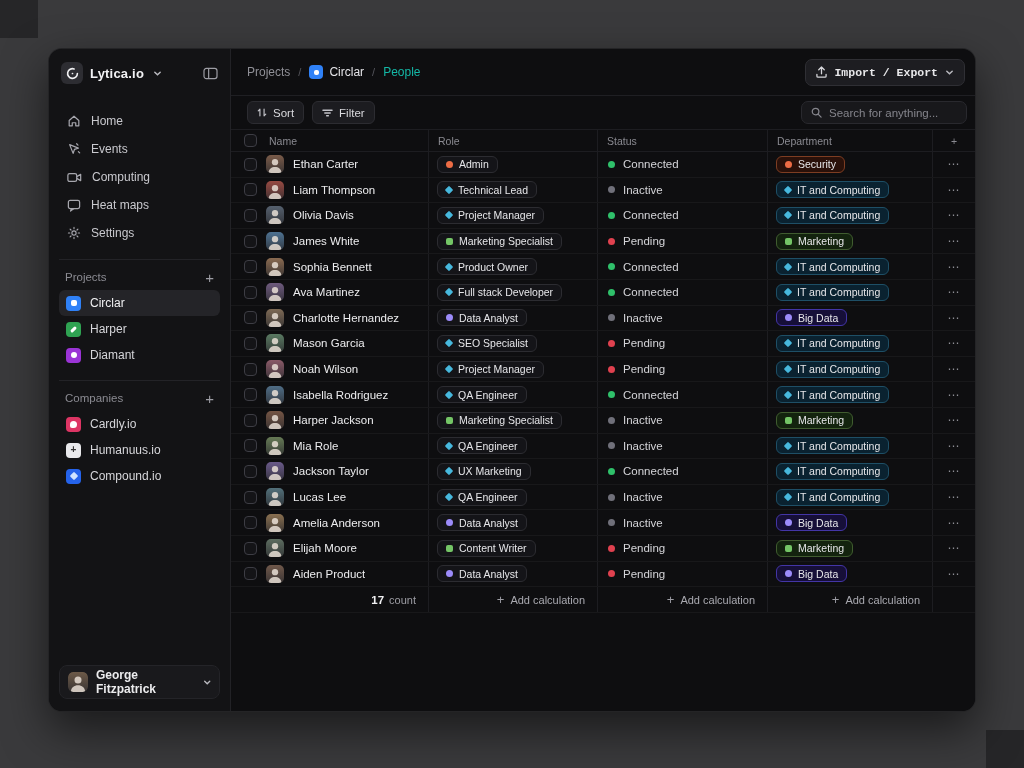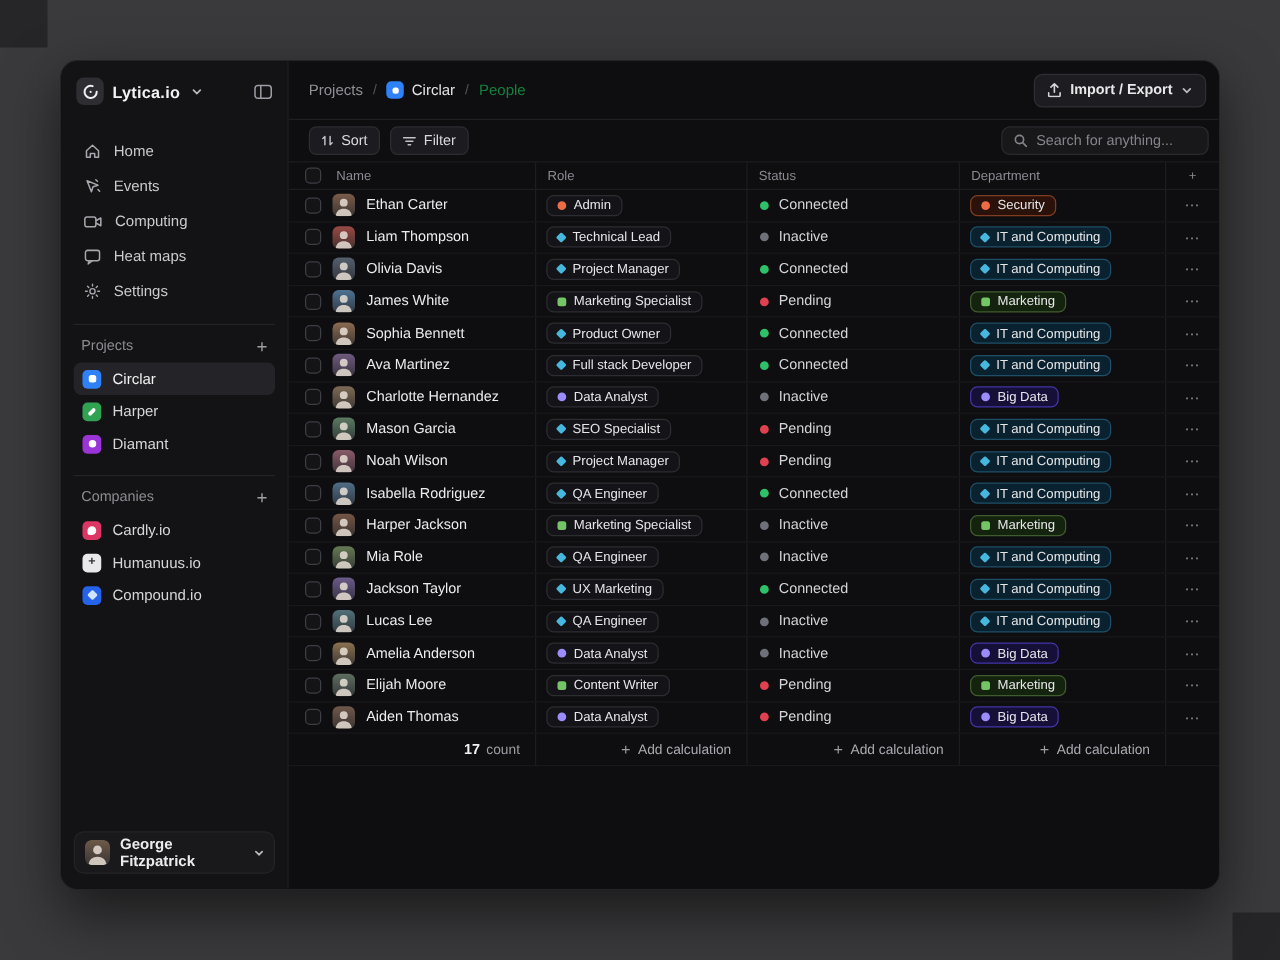--- a/index.html
+++ b/index.html
@@ -47,28 +47,28 @@
   .user-avatar { width:20px; height:20px; border-radius:5px; overflow:hidden; flex:none; }
   .user-name { font-size:12px; color:#ececee; font-weight:bold; }
   .user .chev { margin-left:auto; }
 
   
   .main { flex:1; background:#0e0e10; display:flex; flex-direction:column; min-width:0; }
   .topbar { height:47px; min-height:47px; display:flex; align-items:center;
     justify-content:space-between; padding:0 10px 0 16px; border-bottom:1px solid #1f1f23; }
   .breadcrumb { display:flex; align-items:center; gap:8px; font-size:12px; }
   .bc-item { color:#8f8f96; display:flex; align-items:center; gap:6px; cursor:pointer; }
-  .bc-item.current { color:#15803d; }
+  .bc-item.current { color:#14b8a6; }
   .bc-item.with-icon { color:#e4e4e8; }
   .bc-sep { color:#55555c; font-size:11px; }
   .bc-icon { width:14px; height:14px; border-radius:4px; display:flex; align-items:center; justify-content:center; }
   .bc-icon .g-square { width:5px; height:5px; }
   .btn { display:inline-flex; align-items:center; gap:7px; height:27px; padding:0 10px;
     background:#1d1d21; border:1px solid #2f2f34; border-radius:7px; color:#e8e8ea;
-    font-size:11.5px; font-weight:bold; font-family:Liberation Sans, sans-serif; cursor:pointer; }
+    font-size:11.5px; font-weight:bold; font-family:Liberation Mono, monospace; cursor:pointer; }
   .toolbar { height:33px; min-height:33px; display:flex; align-items:center; gap:8px;
     padding:0 8px 0 16px; }
   .tool-btn { display:inline-flex; align-items:center; gap:6px; height:23px; padding:0 9px;
     background:#1c1c20; border:1px solid #2c2c31; border-radius:6px; color:#d9d9dd;
     font-size:11.5px; font-family:inherit; cursor:pointer; }
   .search { margin-left:auto; display:flex; align-items:center; gap:7px; width:166px; height:23px;
     padding:0 9px; background:#18181b; border:1px solid #29292e; border-radius:7px; }
   .search input { flex:1; min-width:0; background:transparent; border:none; outline:none;
     color:#d6d6da; font-size:11.5px; font-family:inherit; }
   .search input::placeholder { color:#84848b; }
@@ -791,21 +791,21 @@
             </div>
             <div class="trow">
               <div class="cell cell-name">
                 <span class="checkbox"></span>
                 <div class="avatar" style="width:18px;height:18px;background:linear-gradient(180deg,#70584a,#2a2a2e 130%)">
                   <svg width="18" height="18" viewBox="0 0 24 24">
                     <circle cx="12" cy="9.5" r="4.2" fill="rgba(238,228,218,.82)"></circle>
                     <path d="M3.5 24c0-5.4 4-8 8.5-8s8.5 2.6 8.5 8z" fill="rgba(238,228,218,.82)"></path>
                   </svg>
                 </div>
-                <span class="name-text">Aiden Thomas</span>
+                <span class="name-text">Aiden Product</span>
               </div>
               <div class="cell cell-role">
                 <span class="badge">
                   <span class="shape circle" style="background: rgb(156, 139, 250);"></span>
                   <span>Data Analyst</span>
                 </span>
               </div>
               <div class="cell cell-status">
                 <span class="status-dot" style="background: rgb(224, 65, 79);"></span>
                 <span>Pending</span>

